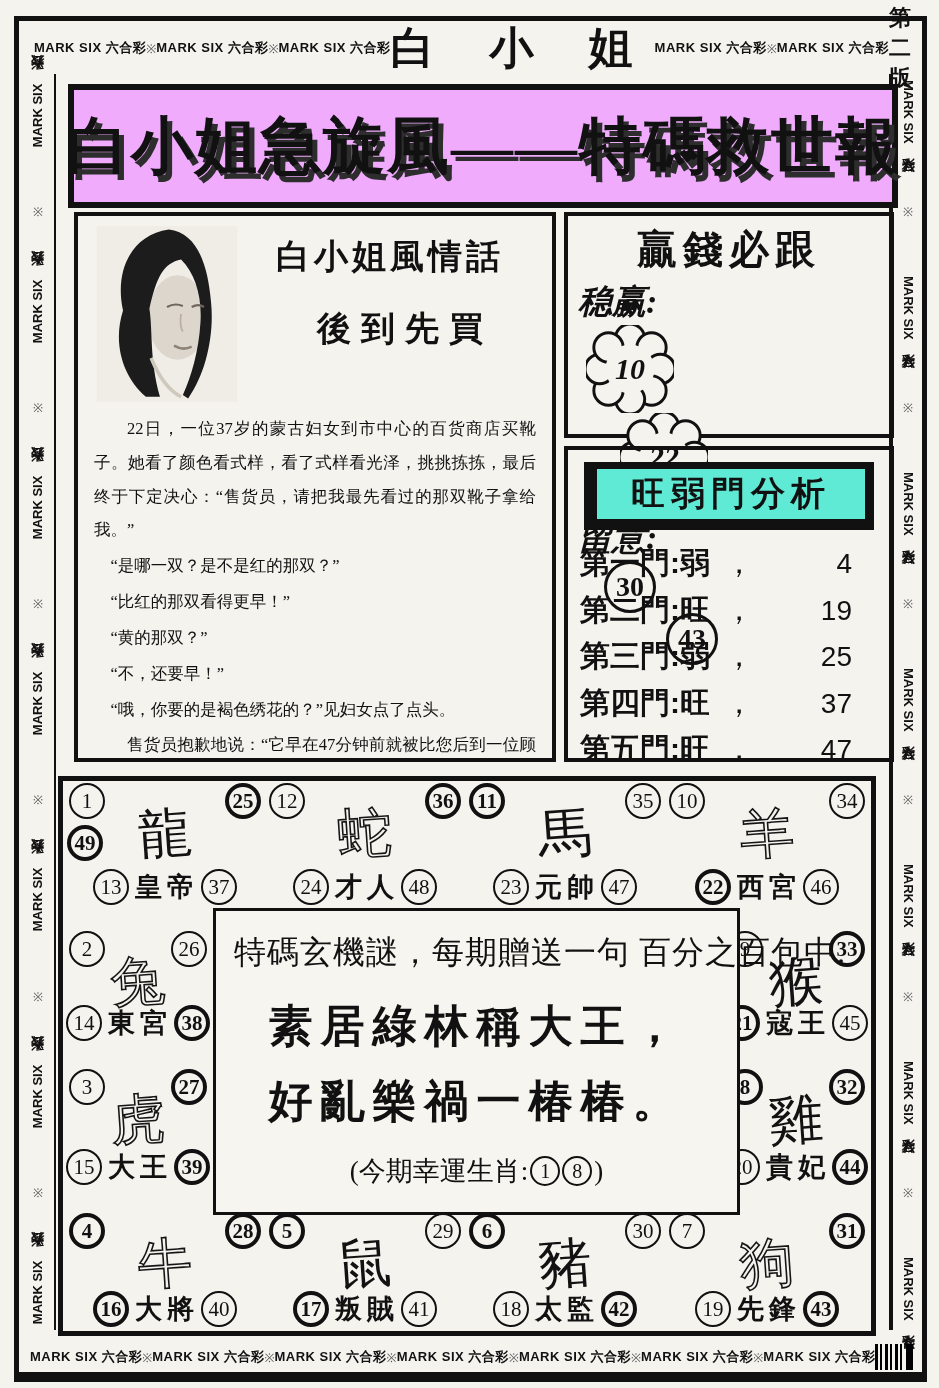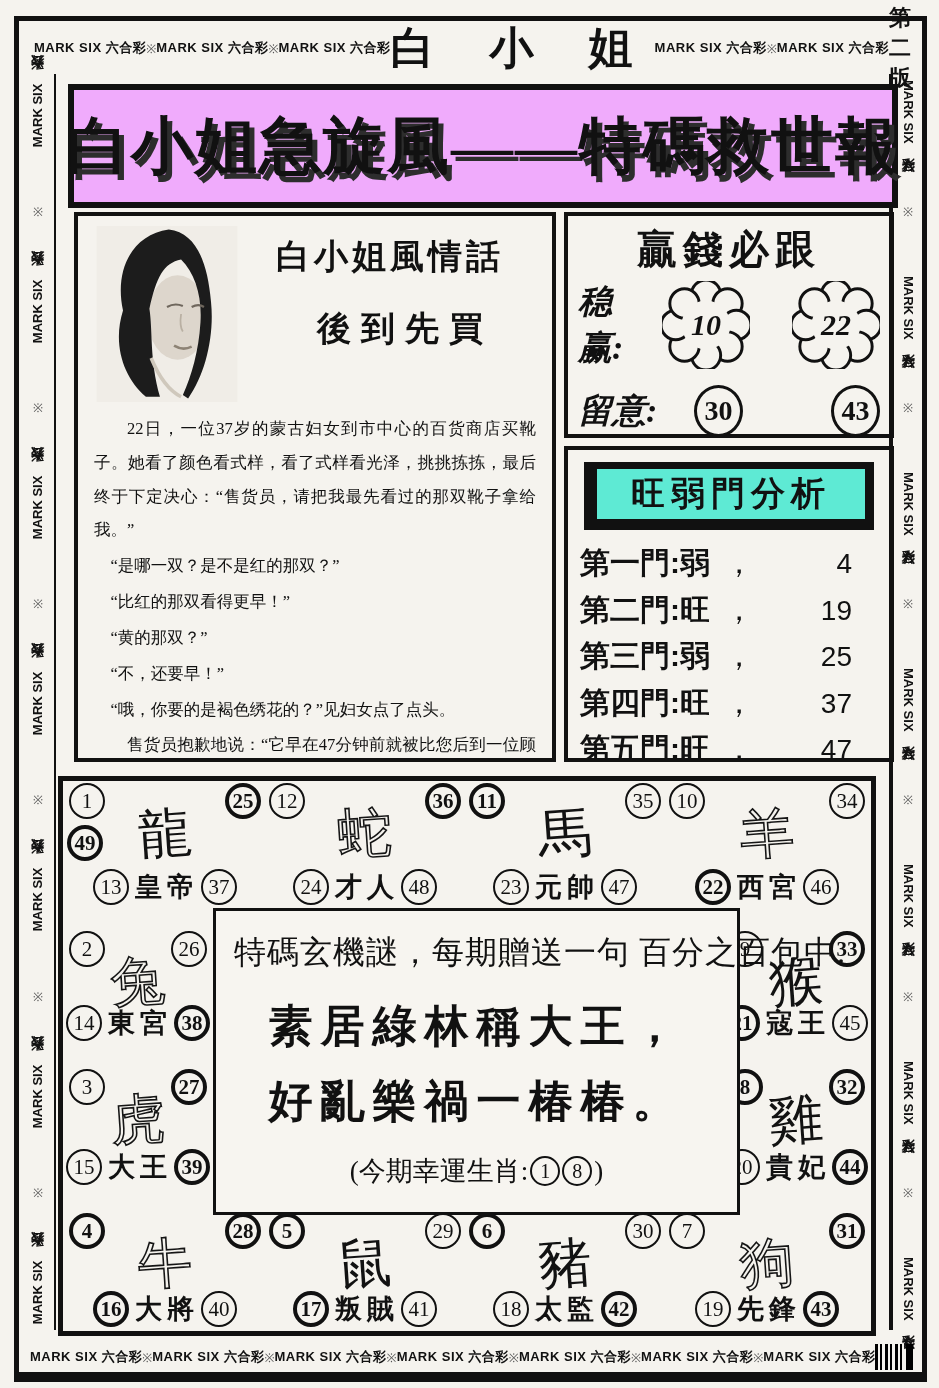--- a/index.html
+++ b/index.html
@@ -49,21 +49,21 @@
   .art-title1{font-size:34px;font-weight:700;letter-spacing:4px;}
   .art-title2{font-size:34px;font-weight:700;letter-spacing:10px;margin-top:26px;padding-left:30px;}
   .art-body{margin-top:8px;font-size:16.5px;line-height:2.05;text-align:justify;}
   .art-body p{margin:2px;}
   .ind2{text-indent:2em;} .ind1{text-indent:1em;}
 
   
   .win-box{position:absolute;left:564px;top:212px;width:330px;height:226px;border:4px solid #111;
            padding:6px 10px;}
   .win-title{text-align:center;font-size:40px;font-weight:900;letter-spacing:6px;}
-  .win-row{display:flex;align-items:center;margin-top:2px;}
+  .win-row{display:flex;align-items:flex-start;margin-top:2px;flex-direction:column;}
   .win-label{font-size:34px;font-weight:700;font-style:italic;width:96px;}
   .flower{position:relative;width:88px;height:88px;margin-left:8px;}
   .flower:last-child{margin-left:42px;}
   .fnum{position:absolute;inset:0;display:flex;align-items:center;justify-content:center;
         font-size:30px;font-weight:800;font-style:italic;}
   .win-circle{width:52px;height:52px;border:3px solid #111;border-radius:50%;
               display:inline-flex;align-items:center;justify-content:center;
               font-size:28px;font-weight:800;margin-left:26px;}
   .win-circle.second{margin-left:88px;}
   .win-row2{margin-top:14px;}

